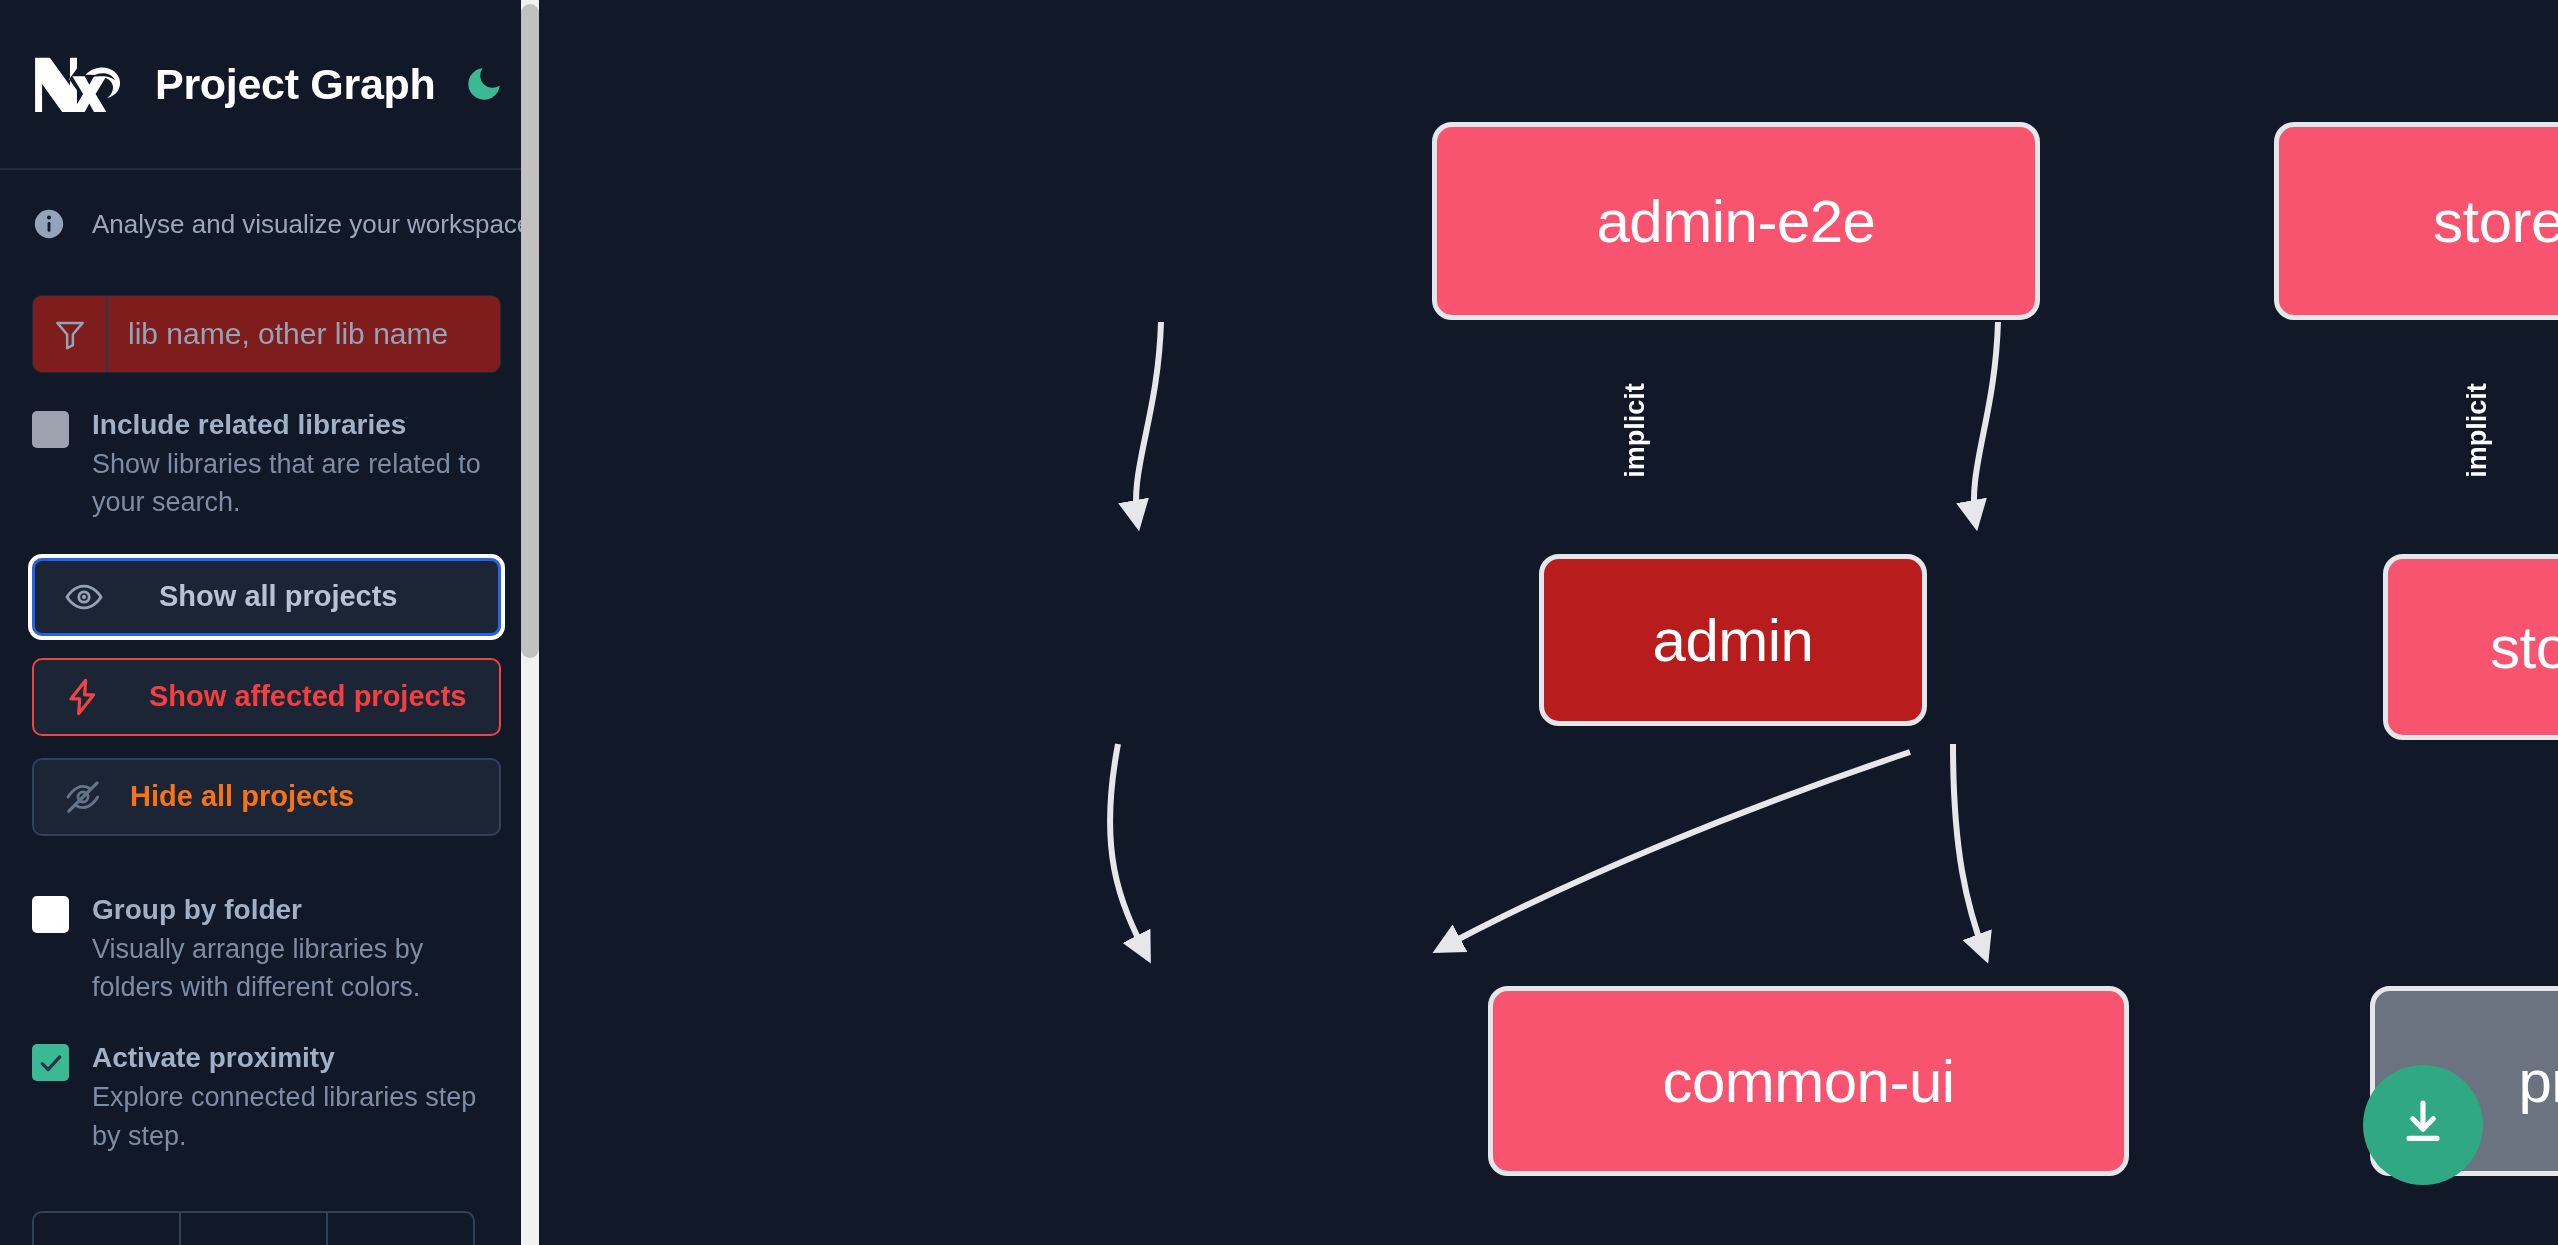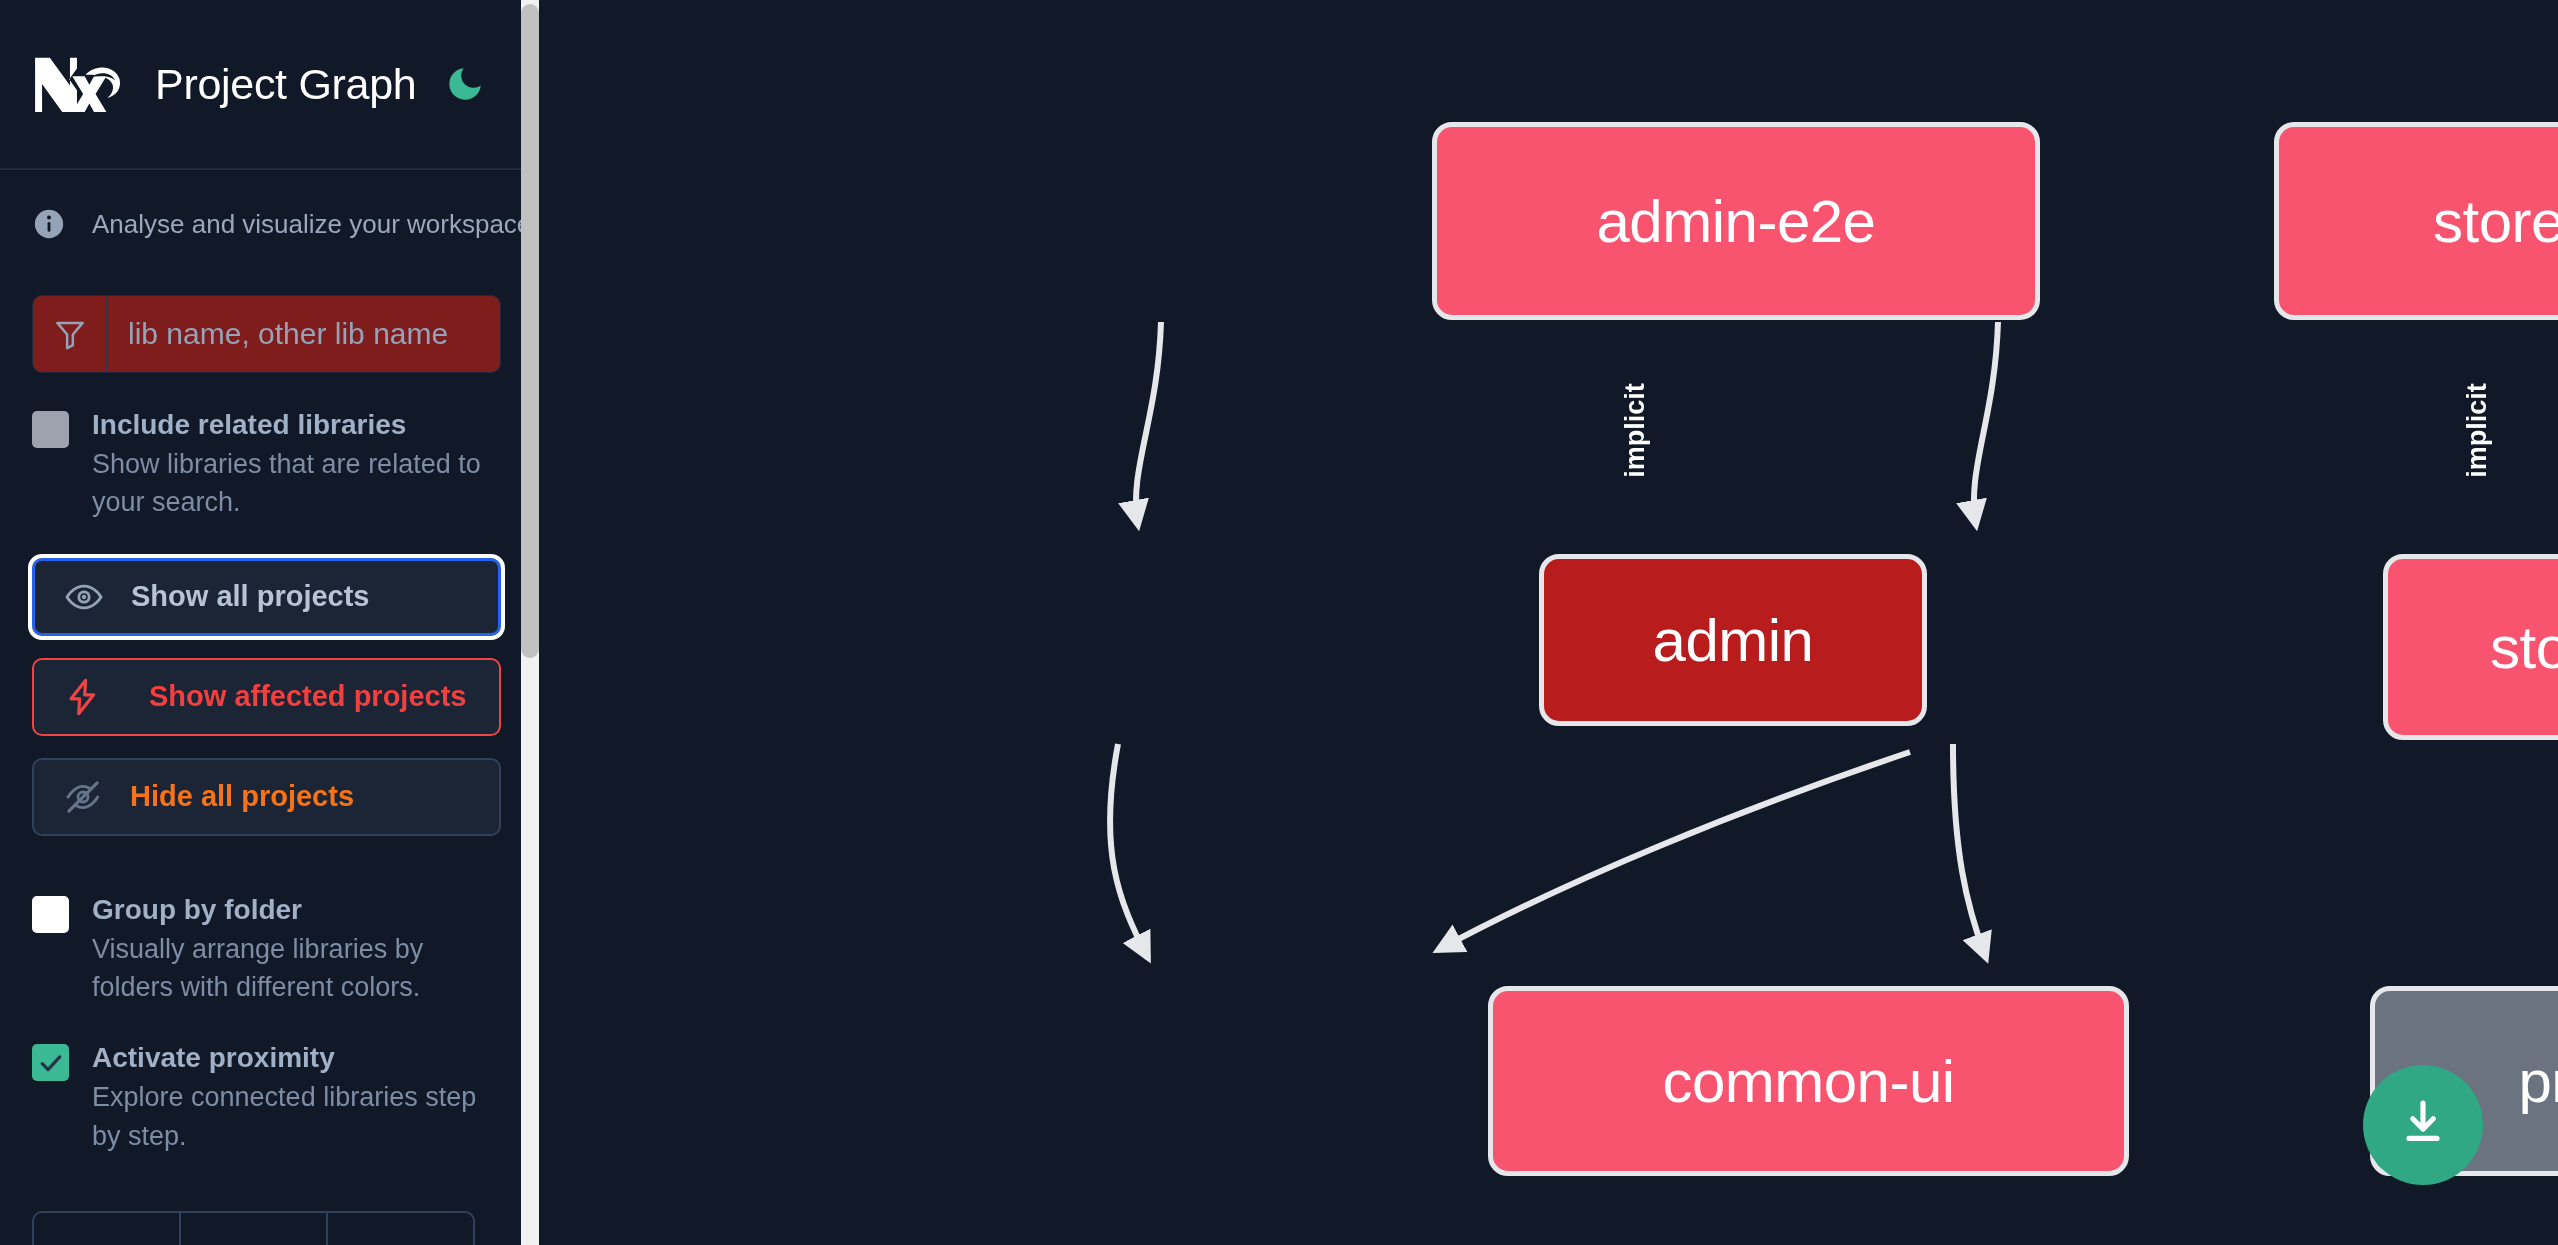--- a/index.html
+++ b/index.html
@@ -49,21 +49,21 @@
     border-bottom: 2px solid #1f2937;
   }
   .nx-logo {
     width: 93px;
     height: 62px;
     flex: 0 0 auto;
     display: block;
   }
   .brand-title {
     font-size: 43px;
-    font-weight: 400;
+    font-weight: 700;
     color: #ffffff;
     margin-left: 30px;
     letter-spacing: -0.3px;
     white-space: nowrap;
   }
   .theme-toggle {
     margin-left: 26px;
     width: 46px;
     height: 46px;
     display: flex;
@@ -171,20 +171,21 @@
     display: flex; align-items: center; justify-content: center;
   }
   .gbtn .glabel {
     font-size: 29px;
     font-weight: 700;
   }
   .gbtn.focus-blue {
     border: 3px solid #2563eb;
     outline: 4px solid #ffffff;
     outline-offset: 0px;
+    gap: 28px;
   }
   .gbtn.focus-blue .glabel { color: #b7c4d6; }
   .gbtn.danger {
     border: 2px solid #ef4444;
     gap: 19px;
   }
   .gbtn.danger .glabel { color: #f43f3f; }
   .gbtn.plain {
     border: 2px solid #30415c;
   }

